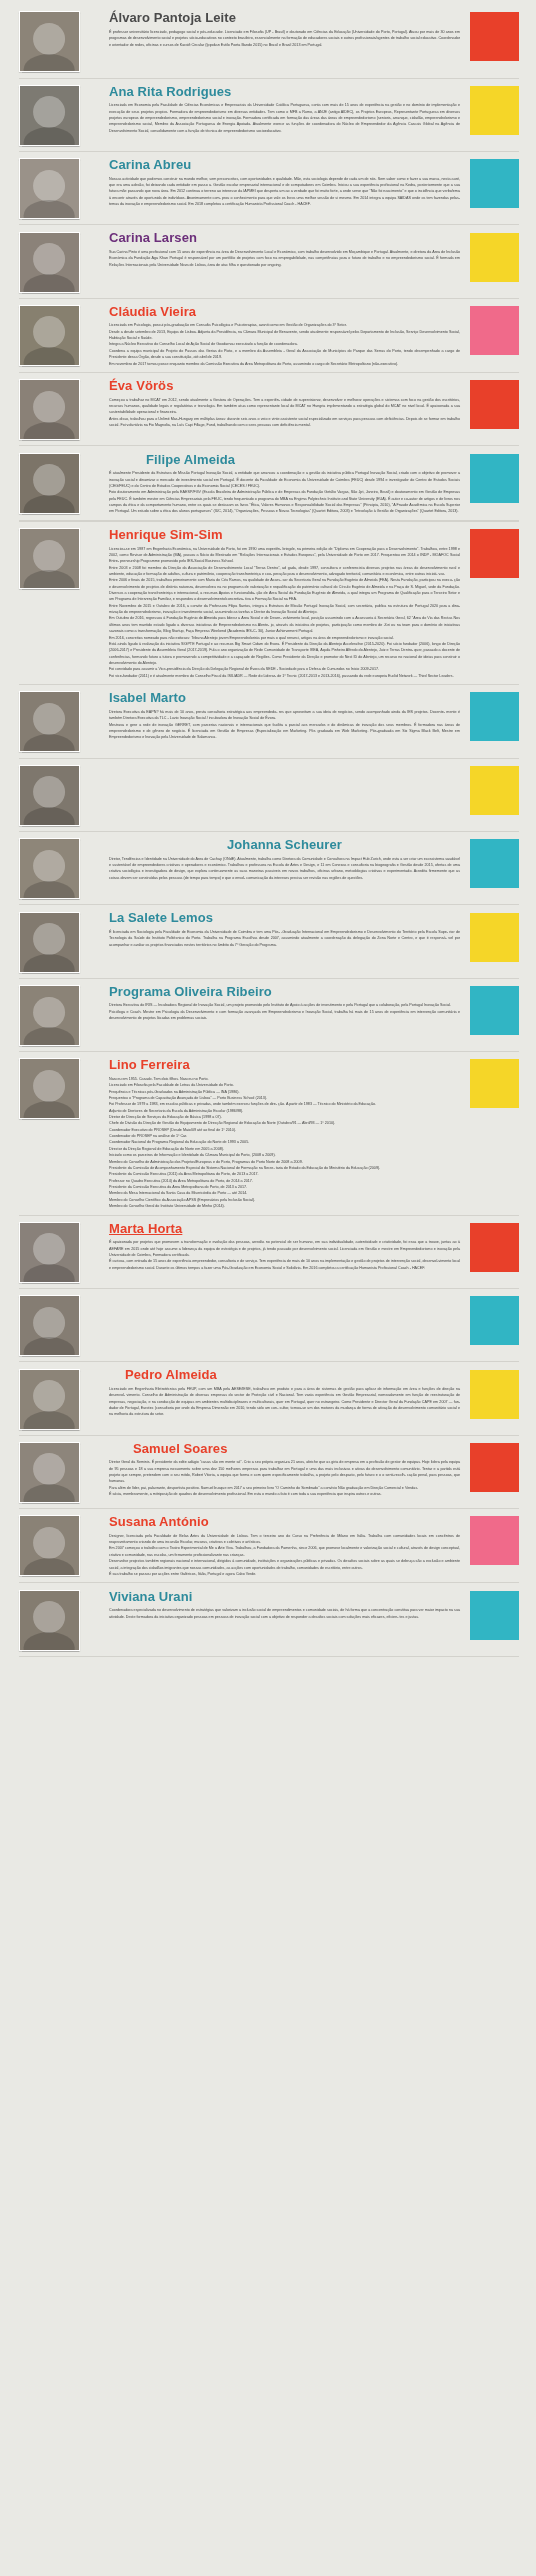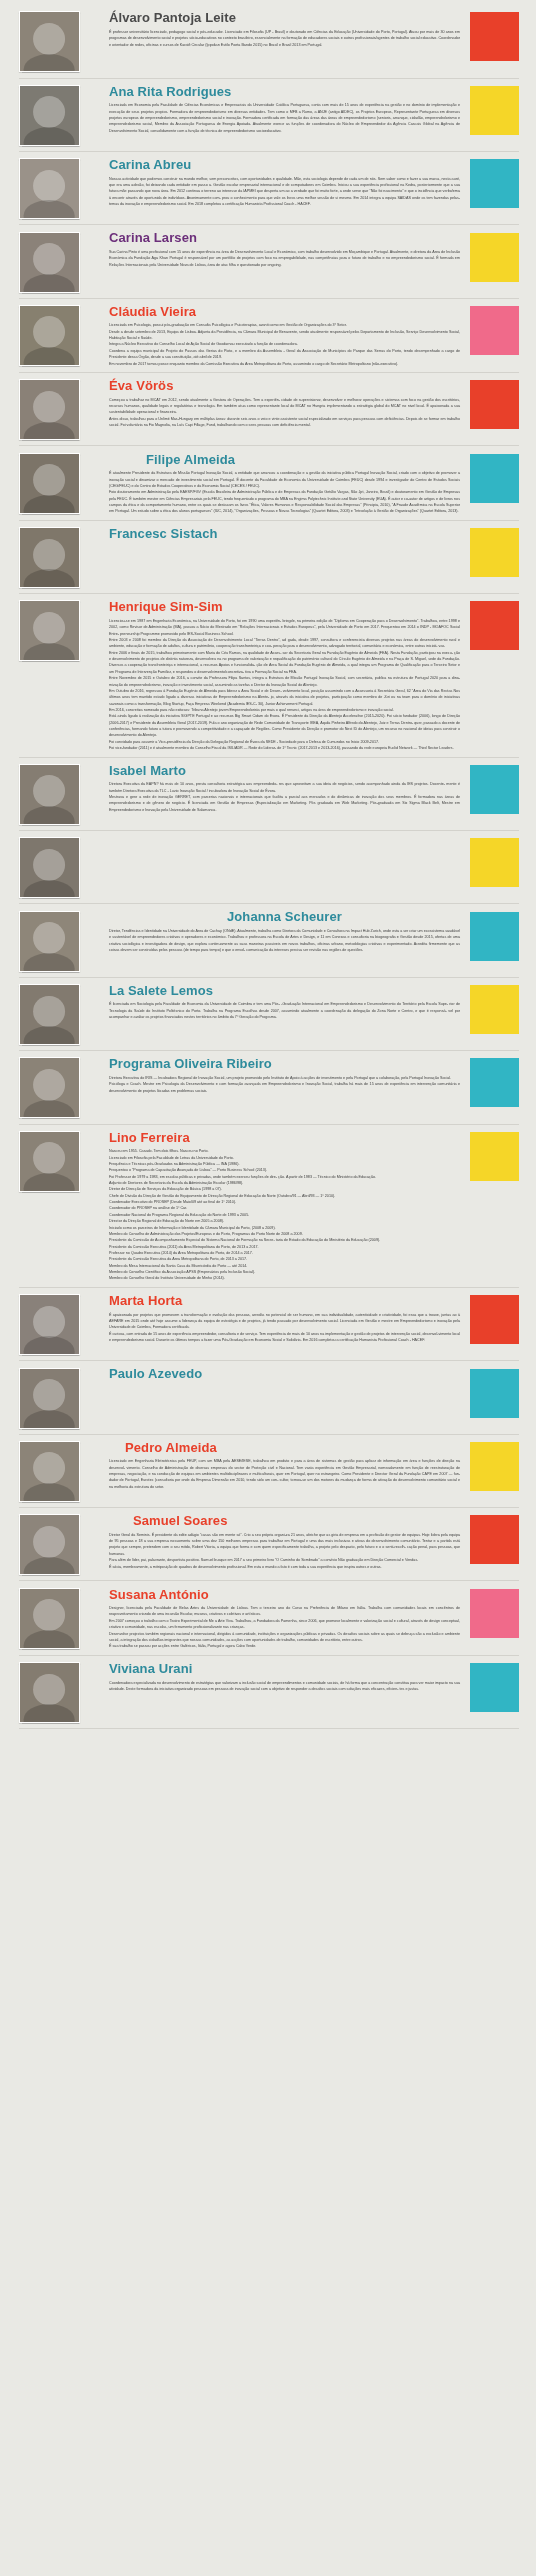--- a/index.html
+++ b/index.html
@@ -189,33 +189,20 @@
         </div>
       </div>
       <div class="right">
         <h2 class="name" style="color: rgb(46, 139, 156); padding-left: 37px;">Filipe Almeida</h2>
         <p class="bio">É atualmente Presidente da Estrutura de Missão Portugal Inovação Social, a entidade que arrancou a coordenação e a gestão da iniciativa pública Portugal Inovação Social, criado com o objetivo de promover a inovação social e dinamizar o mercado de investimento social em Portugal. É docente da Faculdade de Economia da Universidade de Coimbra (FEUC) desde 1994 e investigador do Centro de Estudos Sociais (CEG/FEUC) e do Centro de Estudos Cooperativos e da Economia Social (CECES / FEUC).
 Foio doutoramento em Administração pela EAESP/FGV (Escola Brasileira de Administração Pública e de Empresas da Fundação Getúlio Vargas, São Jpt, Janeiro, Brasil) e doutoramento em Gestão de Empresas pela FEUC. É também mestre em Ciências Empresariais pela FEUC, tendo frequentado o programa do MBA na Engima Polytechnic Institute and State University (EUA). É autor e co-autor de artigos e de livros nos campos da ética e da comportamento humano, entre os quais se destacam os livros "Ética, Valores Humanos e Responsabilidade Social das Empresas" (Principia, 2010), "A Fraude Académica na Escola Superior em Portugal. Um estudo sobre a ética dos alunos portugueses" (IUC, 2014), "Organizações, Pessoas e Novas Tecnologias" (Quartet Editora, 2003) e "Introdução à Gestão de Organizações" (Quartet Editora, 2013).</p>
       </div>
       <div class="swatch" style="background: rgb(49, 181, 196);"></div>
     </div>
     <div class="divider"></div>
-    <div class="entry">
-      <div class="left">
-        <div class="photo" style="background: rgb(127, 119, 106);">
-          <div class="face"></div>
-          <div class="body"></div>
-        </div>
-      </div>
-      <div class="right">
-        <h2 class="name" style="color: rgb(46, 139, 156);">Francesc Sistach</h2>
-        <p class="bio"></p>
-      </div>
-      <div class="swatch" style="background: rgb(245, 214, 40);"></div>
-    </div>
     <div class="divider"></div>
     <div class="entry">
       <div class="left">
         <div class="photo" style="background: rgb(141, 133, 122);">
           <div class="face"></div>
           <div class="body"></div>
         </div>
       </div>
       <div class="right">
         <h2 class="name" style="color: rgb(232, 64, 42);">Henrique Sim-Sim</h2>
@@ -335,37 +322,33 @@
     </div>
     <div class="divider"></div>
     <div class="entry">
       <div class="left">
         <div class="photo" style="background: rgb(137, 129, 122);">
           <div class="face"></div>
           <div class="body"></div>
         </div>
       </div>
       <div class="right">
-        <h2 class="name" style="color: rgb(232, 64, 42);">Marta Horta</h2>
+        <h2 class="name" style="color: rgb(232, 64, 42); text-decoration: underline;">Marta Horta</h2>
         <p class="bio">É apaixonada por projetos que promovem a transformação e evolução das pessoas, arredás no potencial de ser humano, em sua individualidade, autenticidade e criatividade, foi essa que a trouxe, juntas ao à AEFARE em 2015 onde até hoje assume a liderança da equipa de estratégia e de projetos, já tendo passado por desenvolvimento social. Licenciada em Gestão e mestre em Empreendedorismo e inovação pela Universidade de Coimbra, Formadora certificada.
 É curiosa, com entrada de 15 anos de experiência empreendedor, consultoria e de serviço. Tem experiência de mais de 10 anos na implementação e gestão de projetos de intervenção social, desenvol-vimento local e empreendedorismo social. Durante os últimos tempos a fazer uma Pós-Graduação em Economia Social e Solidária. Em 2016 completou a certificação Humanista Profissional Coach - HACEF.</p>
       </div>
       <div class="swatch" style="background: rgb(232, 64, 42);"></div>
     </div>
     <div class="divider"></div>
     <div class="entry">
       <div class="left">
         <div class="photo" style="background: rgb(133, 125, 115);">
           <div class="face"></div>
           <div class="body"></div>
         </div>
-      </div>
-      <div class="right">
-        <h2 class="name" style="color: rgb(46, 139, 156);">Paulo Azevedo</h2>
-        <p class="bio"></p>
       </div>
       <div class="swatch" style="background: rgb(49, 181, 196);"></div>
     </div>
     <div class="divider"></div>
     <div class="entry">
       <div class="left">
         <div class="photo" style="background: rgb(140, 132, 120);">
           <div class="face"></div>
           <div class="body"></div>
         </div>

